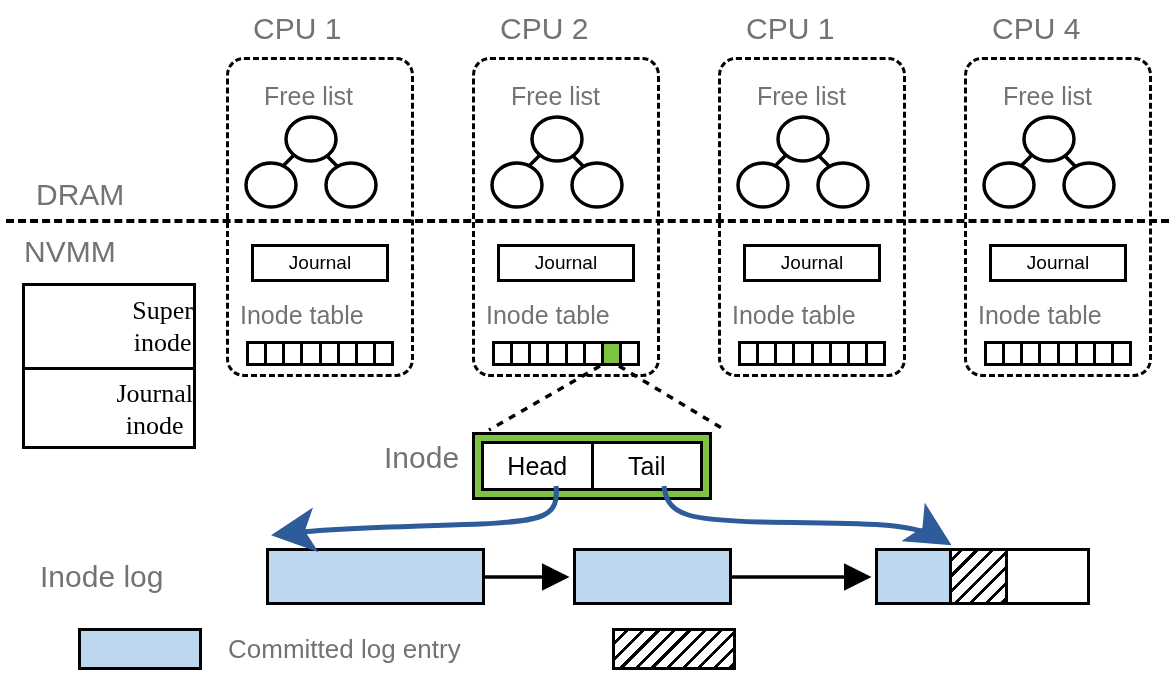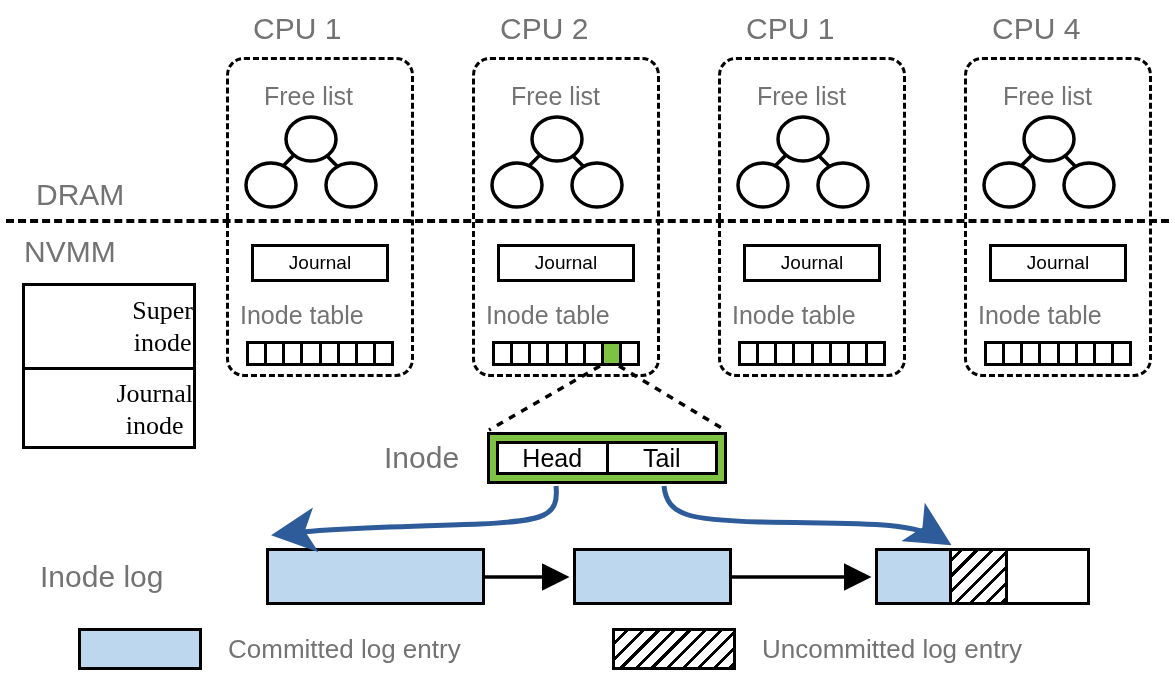--- a/index.html
+++ b/index.html
@@ -254,21 +254,21 @@
       <div class="itable-cell"></div>
       <div class="itable-cell"></div>
       <div class="itable-cell"></div>
       <div class="itable-cell"></div>
       <div class="itable-cell"></div>
       <div class="itable-cell"></div>
       <div class="itable-cell"></div>
     </div>
 
   <div class="lbl lbl-inode" style="left:384px; top:443px;">Inode</div>
-  <div class="inode-widget" style="left:487px; top:432px; width:240px; height:52px;">
+  <div class="inode-widget" style="left:472px; top:432px; width:240px; height:68px;">
     <div class="inode-field">
       <span class="lbl-headtail">Head</span>
     </div>
     <div class="inode-field right">
       <span class="lbl-headtail">Tail</span>
     </div>
   </div>
 
   <div class="lbl lbl-inodelog" style="left:40px; top:562px;">Inode log</div>
 
@@ -283,21 +283,20 @@
   <div class="log-block" style="left:875px; top:548px; width:215px; height:57px;">
     <div class="seg committed" style="width:34%;"></div>
     <div class="seg uncommitted" style="width:28%;"></div>
     <div class="seg empty" style="width:38%;"></div>
   </div>
 
   <div class="legend-swatch committed" style="left:78px; top:628px; width:124px; height:42px;"></div>
   <div class="lbl lbl-legend" style="left:228px; top:636px;">Committed log entry</div>
 
   <div class="legend-swatch uncommitted" style="left:612px; top:628px; width:124px; height:42px;"></div>
-  <div class="lbl lbl-legend" style="left:762px; top:636px;">Uncommitted log entry</div>
 
   <svg class="overlay" viewBox="0 0 1175 680" xmlns="http://www.w3.org/2000/svg">
     <defs>
       <marker id="blueArrow" markerWidth="9" markerHeight="9" refX="7" refY="4.5" orient="auto" markerUnits="strokeWidth">
         <path d="M0,0 L9,4.5 L0,9 L2.2,4.5 z" fill="#2E5C9A"></path>
       </marker>
       <marker id="blkArrow" markerWidth="8" markerHeight="8" refX="7" refY="4" orient="auto" markerUnits="strokeWidth">
         <path d="M0,0 L8,4 L0,8 z" fill="#000000"></path>
       </marker>
     </defs>

